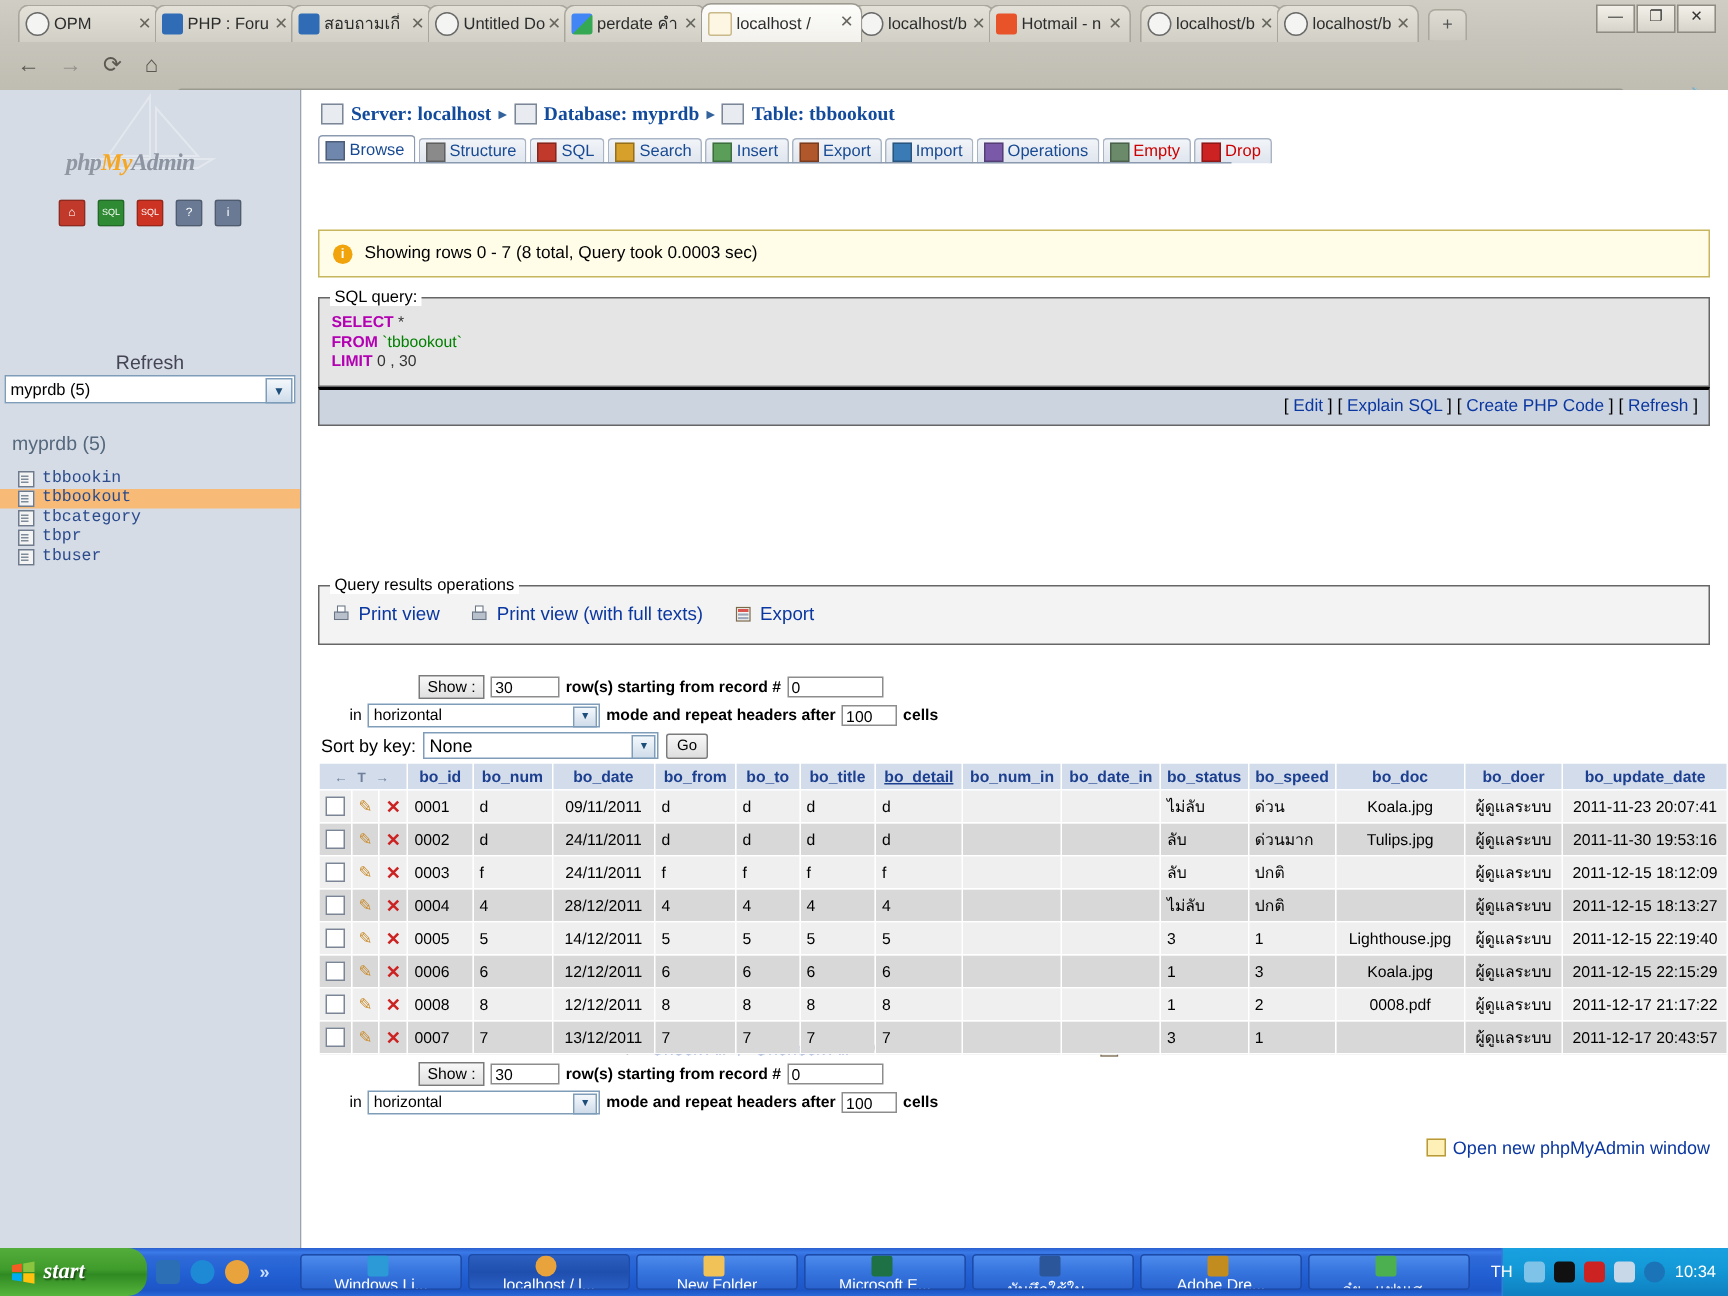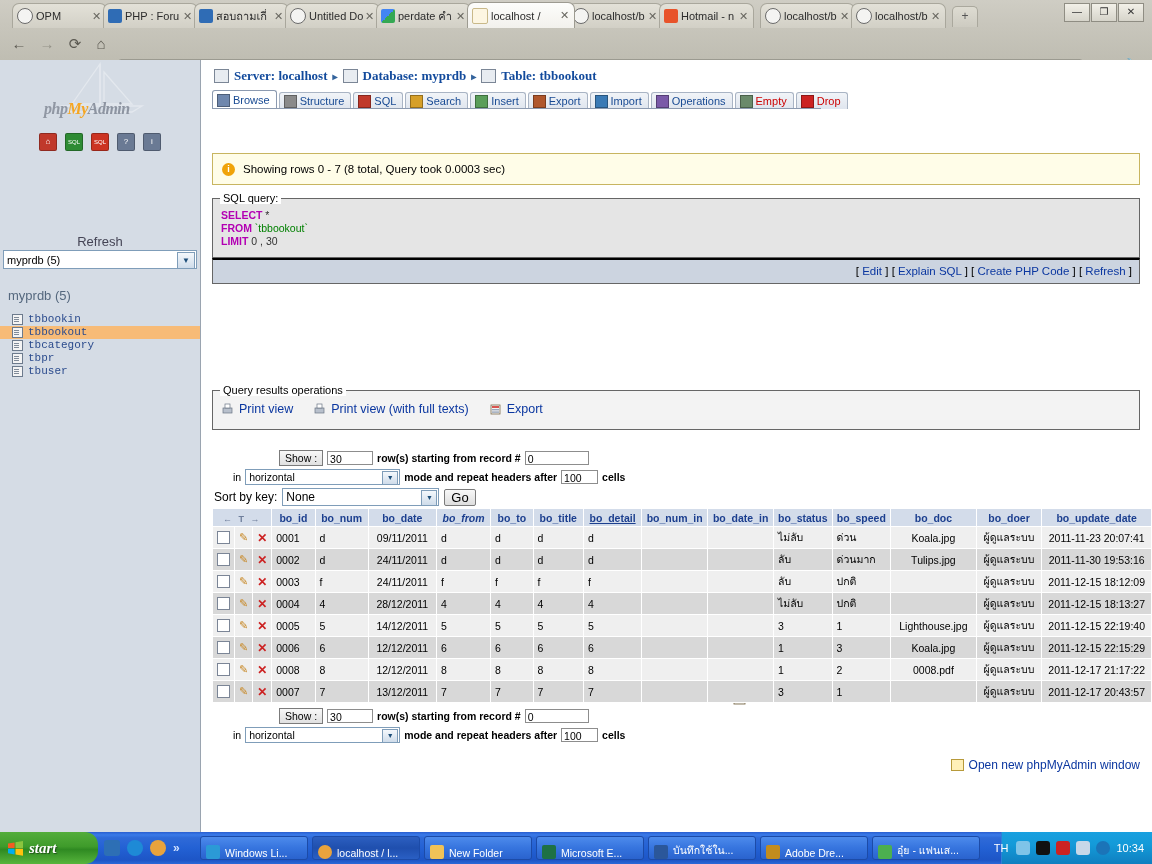--- a/index.html
+++ b/index.html
@@ -140,21 +140,21 @@
   .btnshow{height:16px;border:1px solid #7b7b7b;background:linear-gradient(to bottom,#f8f8f8,#e0e0e0);
     font-size:10.5px;padding:0 5px;line-height:14px;color:#000;}
   .tinput{height:14px;border:1px solid #8d8d8d;background:#fff;font-size:10.5px;
     padding:0 2px;color:#000;line-height:14px;box-sizing:border-box;}
   .tsel{height:16px;border:1px solid #7f9db9;background:#fff;font-size:10.5px;
     color:#000;position:relative;box-sizing:border-box;padding-left:3px;line-height:14px;}
   .tsel .arrow{position:absolute;right:1px;top:1px;width:14px;height:12px;
     background:linear-gradient(to bottom,#f4f8fc,#cfdcea);border:1px solid #7f9db9;
     color:#1d4e79;font-size:7px;text-align:center;line-height:12px;}
   .gobtn{height:17px;border:1px solid #7b7b7b;background:linear-gradient(to bottom,#f8f8f8,#dedede);
-    font-size:13px;padding:0 6px;line-height:15px;border-radius:2px;color:#000;}
+    font-size:10px;padding:0 6px;line-height:15px;border-radius:2px;color:#000;}
 
   
   table.grid{position:absolute;left:212px;top:448px;border-collapse:collapse;
     font-size:10.5px;}
   table.grid th{background:#d3dcea;border:1px solid #fff;color:#1c3f8f;
     font-weight:bold;padding:2px 4px;text-align:center;white-space:nowrap;height:13px;}
   table.grid td{border:1px solid #fff;padding:2px 4px;color:#000;
     white-space:nowrap;height:14px;}
   table.grid tr.odd td{background:#efefef;}
   table.grid tr.even td{background:#d8d8d8;}
@@ -185,22 +185,22 @@
     box-sizing:border-box;}
   .startlogo{width:17px;height:17px;margin-right:5px;flex:0 0 17px;}
   .starttxt{color:#fff;font-size:15px;font-style:italic;font-weight:bold;
     font-family:"Liberation Serif",serif;text-shadow:1px 1px 1px rgba(0,0,0,.45);}
   .qlaunch{position:absolute;left:104px;top:0;height:32px;display:flex;
     align-items:center;gap:7px;}
   .qlicon{width:16px;height:16px;border-radius:3px;display:inline-block;}
   .qlchev{color:#cfe0ff;font-size:12px;font-weight:bold;}
   .tbtask{position:absolute;top:4px;height:24px;
     background:linear-gradient(to bottom,#4d8bec,#3674de 50%,#2a63ce);
-    border:1px solid #1c4ba8;border-radius:3px;display:flex;align-items:flex-end;
-    padding:0 5px;box-sizing:border-box;overflow:hidden;}
+    border:1px solid #1c4ba8;border-radius:3px;display:flex;align-items:center;
+    padding:0 5px;box-sizing:border-box;overflow:hidden;flex-direction:column;}
   .tbtask.active{background:linear-gradient(to bottom,#2c5fc0,#1f4fae 50%,#2a5fc4);}
   .tbtask .ti{width:14px;height:14px;margin-right:5px;flex:0 0 14px;border-radius:2px;}
   .tbtask .tl{color:#fff;font-size:10.5px;white-space:nowrap;overflow:hidden;}
   .tray{position:absolute;right:0;top:0;height:32px;display:flex;align-items:center;
     gap:6px;padding-right:8px;}
   .traybg{position:absolute;right:0;top:0;width:150px;height:32px;
     background:linear-gradient(to bottom,#18a0e0 0%,#149ad8 40%,#0f7fc0 100%);
     border-left:1px solid #2e7fd8;}
   .trayicon{width:14px;height:14px;border-radius:3px;display:inline-block;z-index:2;}
   .clock{color:#fff;font-size:11px;z-index:2;}
@@ -504,21 +504,21 @@
     </div>
   </div>
 
   <table class="grid">
     <thead>
         <tr>
           <th colspan="3" style="width: 62px;"><span class="sorticons">←  T  →</span></th>
           <th style="width: 40px;">bo_id</th>
           <th style="width: 47px;">bo_num</th>
           <th style="width: 66px;">bo_date</th>
-          <th style="width: 48px; font-style: italic;">bo_from</th>
+          <th style="width: 48px;">bo_from</th>
           <th style="width: 38px;">bo_to</th>
           <th style="width: 45px;">bo_title</th>
           <th style="width: 52px; text-decoration: underline;">bo_detail</th>
           <th style="width: 58px;">bo_num_in</th>
           <th style="width: 58px;">bo_date_in</th>
           <th style="width: 48px;">bo_status</th>
           <th style="width: 50px;">bo_speed</th>
           <th style="width: 84px;">bo_doc</th>
           <th style="width: 62px;">bo_doer</th>
           <th style="width: 104px;">bo_update_date</th>

